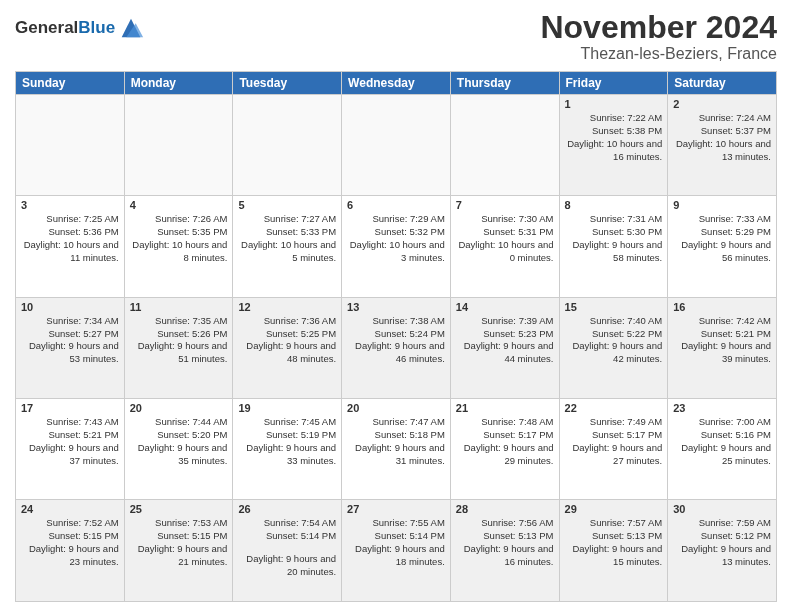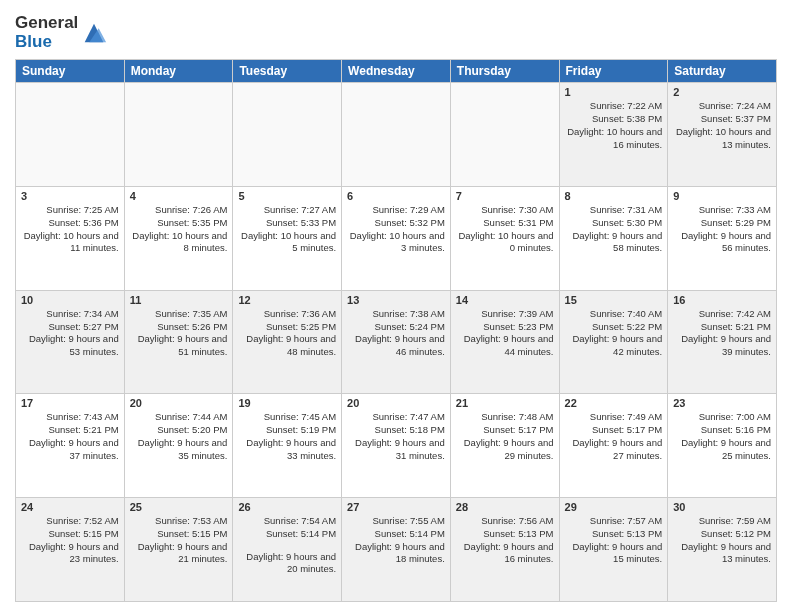--- a/index.html
+++ b/index.html
@@ -23,21 +23,20 @@
       justify-content: space-between;
       margin-bottom: 8px;
     }
     .logo {
       display: flex;
       align-items: center;
       margin-top: 4px;
     }
     .logo-text {
       display: flex;
-      flex-direction: column;
       line-height: 1.1;
     }
     .logo-icon {
       width: 28px;
       height: 28px;
       margin-left: 2px;
     }
     .title-section {
       text-align: right;
     }
@@ -100,20 +99,24 @@
   <div class="header">
     <div class="logo">
       <div class="logo-text">
         <span style="font-size:17px;font-weight:bold;color:#333;line-height:1.1;">General</span>
         <span style="font-size:17px;font-weight:bold;color:#1a6aad;line-height:1.1;">Blue</span>
       </div>
       <svg class="logo-icon" viewBox="0 0 30 30" xmlns="http://www.w3.org/2000/svg">
         <polygon points="5,25 15,5 25,25" fill="#2f6eb5"></polygon>
         <polygon points="10,25 20,10 28,25" fill="#4a90d9" opacity="0.7"></polygon>
       </svg>
+    </div>
+    <div class="title-section">
+      <div class="month-title">November 2024</div>
+      <div class="location-title">Thezan-les-Beziers, France</div>
     </div>
   </div>
 
   <table class="calendar">
     <thead>
       <tr>
         <th>Sunday</th>
         <th>Monday</th>
         <th>Tuesday</th>
         <th>Wednesday</th>

